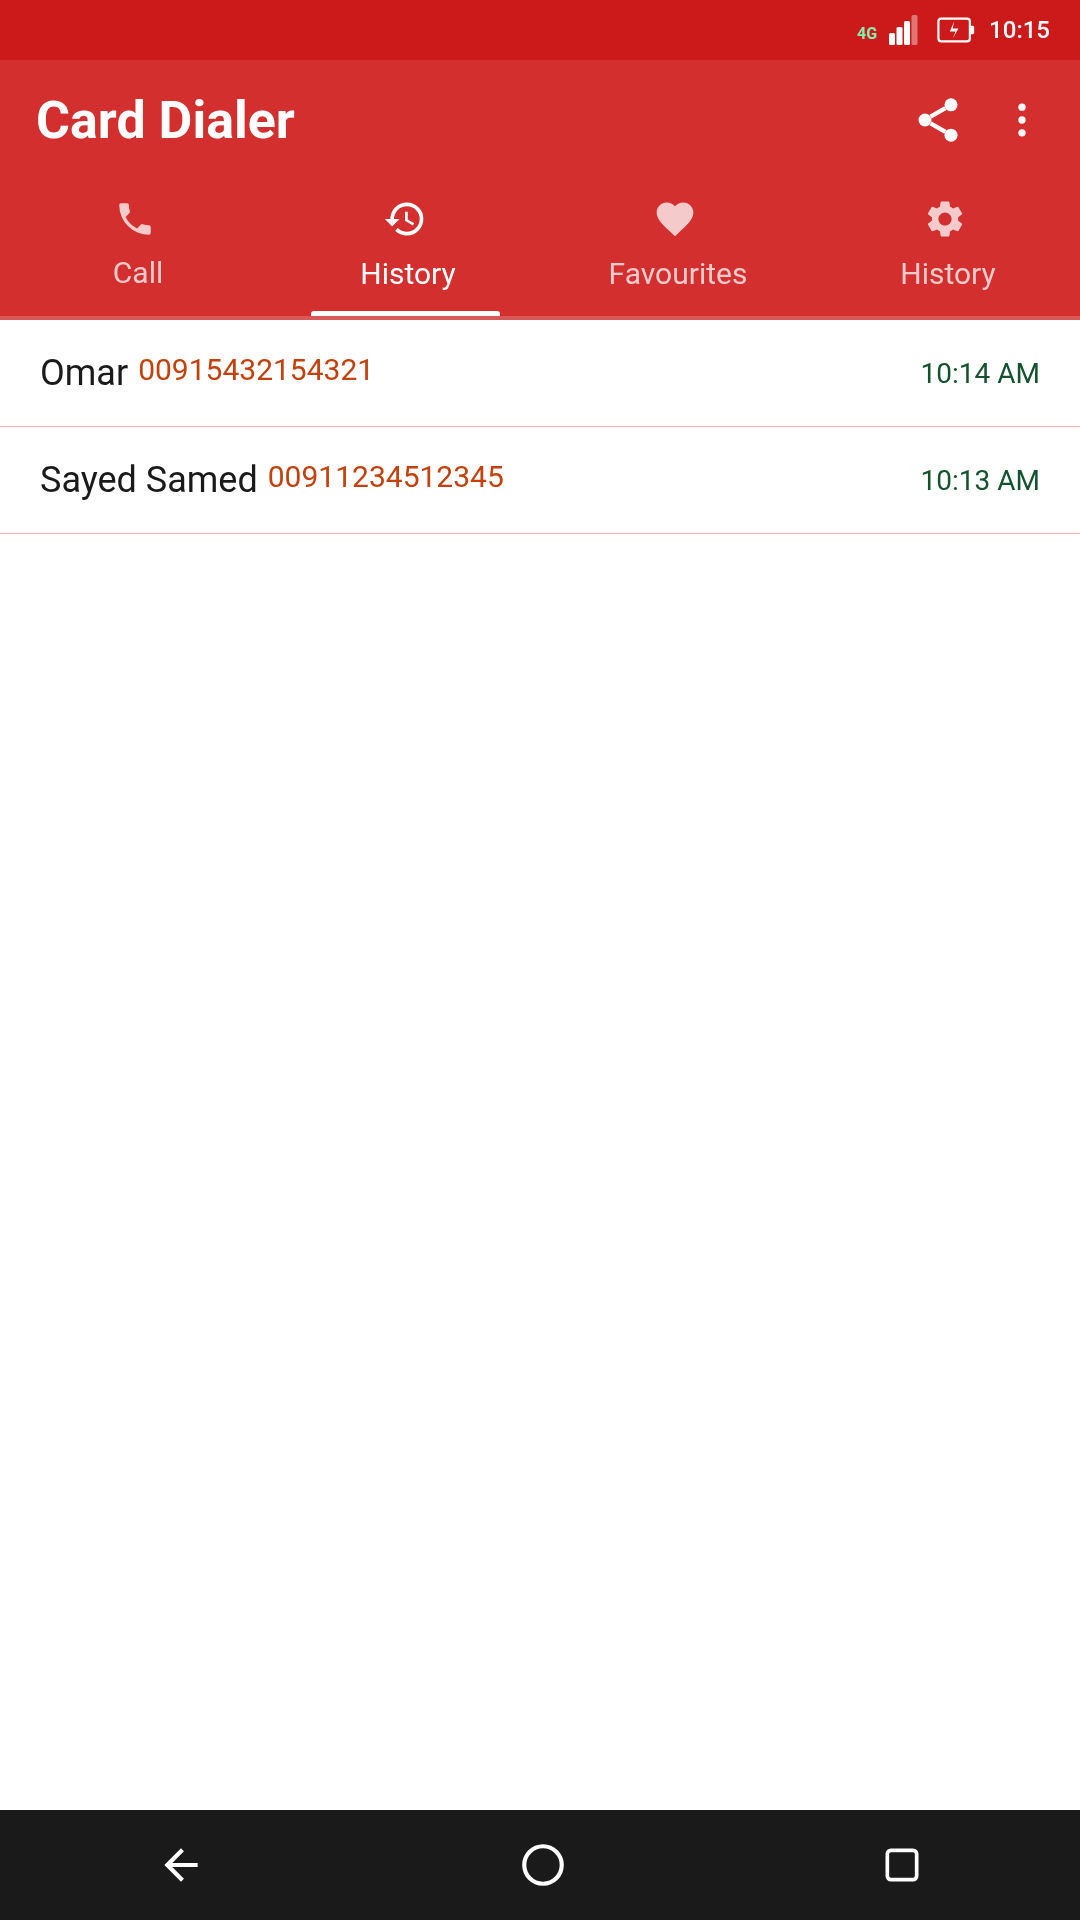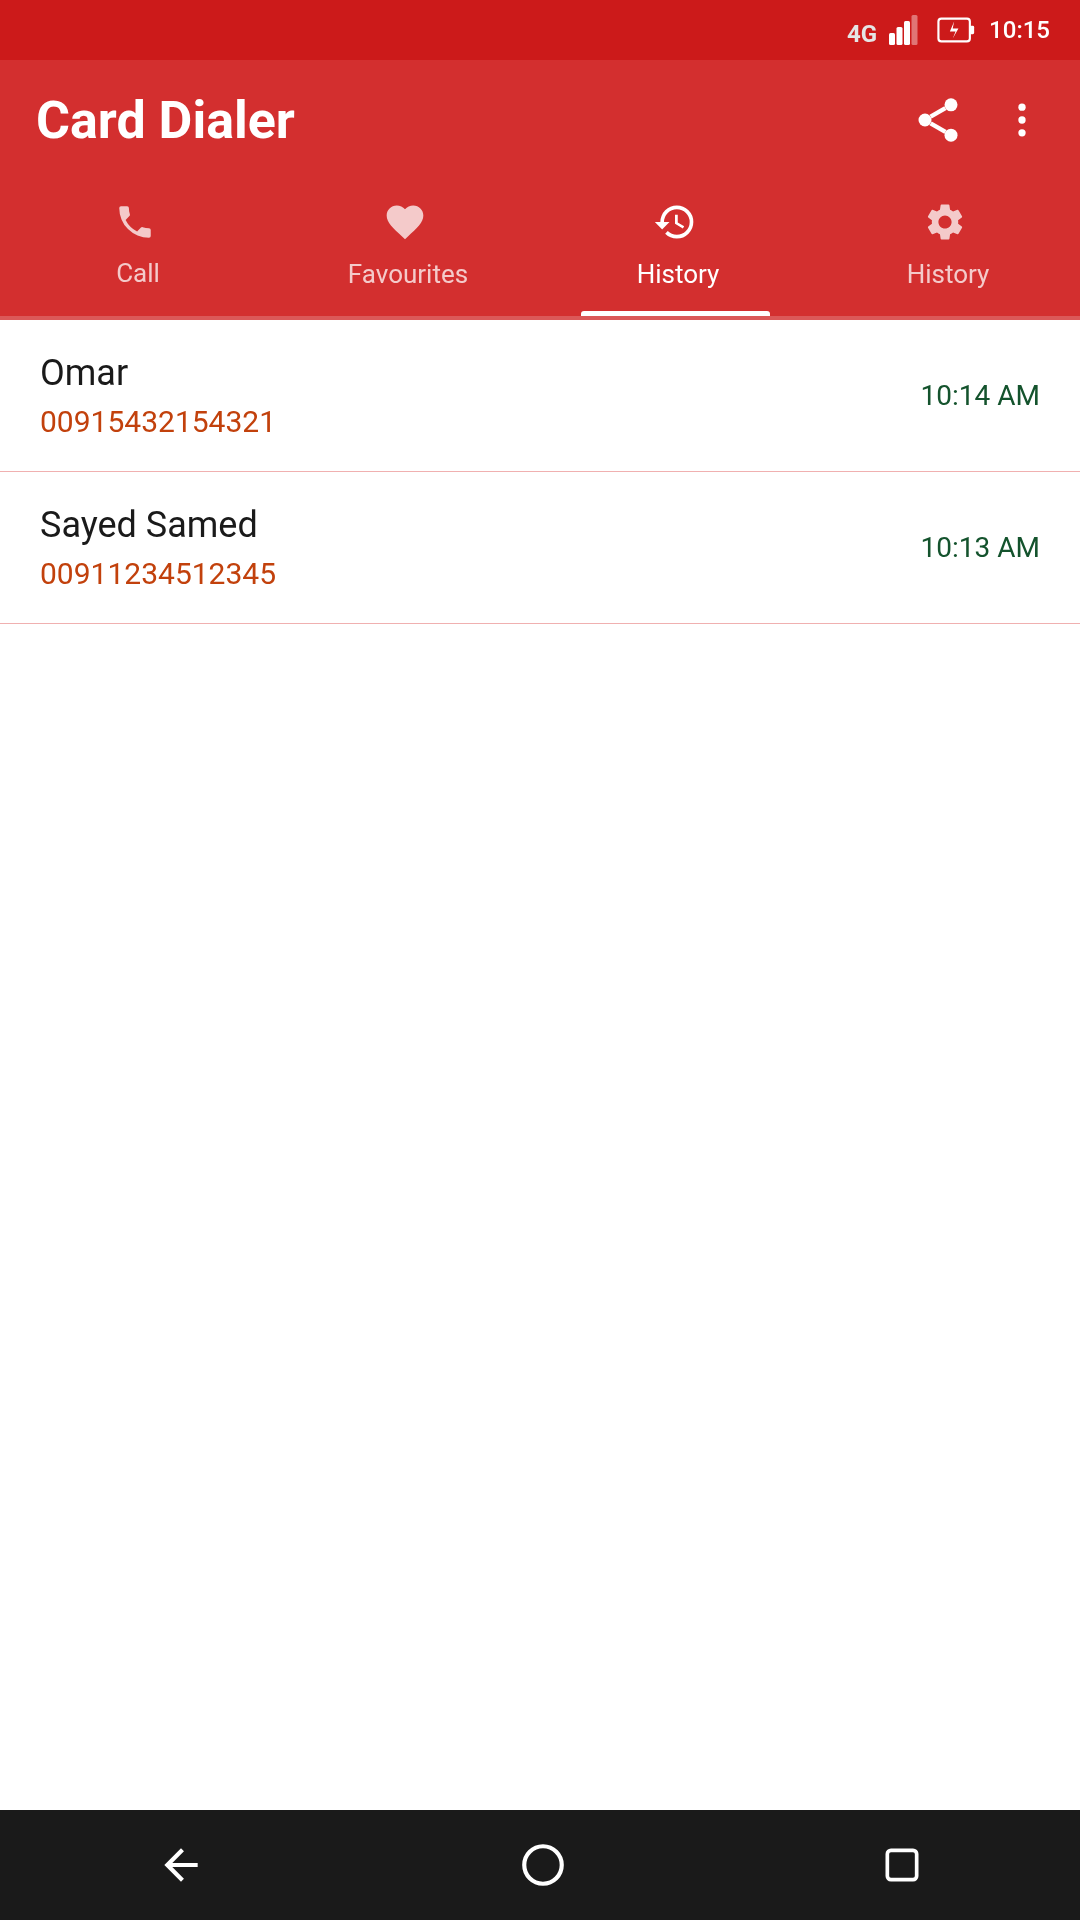--- a/index.html
+++ b/index.html
@@ -26,22 +26,22 @@
       display: flex;
       align-items: center;
       gap: 12px;
     }
     .status-time {
       color: white;
       font-size: 24px;
       font-weight: 500;
     }
     .network-label {
-      color: #e5e5e5;
-      font-size: 24px;
+      color: #86efac;
+      font-size: 16px;
       font-weight: bold;
       margin-top: 7px;
     }
 
     
     .app-bar {
       background: #d32f2f;
       height: 120px;
       display: flex;
       align-items: center;
@@ -96,41 +96,41 @@
       right: 15%;
       height: 5px;
       background: white;
       border-radius: 3px 3px 0 0;
     }
     .tab-icon {
       font-size: 42px;
       line-height: 1;
     }
     .tab-label {
-      font-size: 26px;
+      font-size: 30px;
       font-weight: 400;
       margin-left: 6px;
     }
 
     
     .history-list {
       background: white;
       flex: 1;
     }
     .history-item {
       display: flex;
       align-items: center;
       justify-content: space-between;
       padding: 32px 40px;
       border-bottom: 1px solid #f0b0b0;
       cursor: pointer;
     }
     .history-item-left {
       display: flex;
-      flex-direction: column;
+      flex-direction: row;
       gap: 10px;
     }
     .contact-name {
       font-size: 36px;
       color: #1a1a1a;
       font-weight: 400;
     }
     .contact-number {
       font-size: 30px;
       color: #c2410c;
@@ -214,36 +214,36 @@
 
   <div class="tab-item">
     <span class="tab-icon">
       <svg width="42" height="42" viewBox="0 0 24 24" fill="rgba(255,255,255,0.75)">
         <path d="M6.62 10.79a15.05 15.05 0 006.59 6.59l2.2-2.2a1 1 0 011.02-.24 11.36 11.36 0 003.56.57 1 1 0 011 1V20a1 1 0 01-1 1A17 17 0 013 4a1 1 0 011-1h3.5a1 1 0 011 1c0 1.25.2 2.45.57 3.56a1 1 0 01-.25 1.03l-2.2 2.2z"></path>
       </svg>
     </span>
     <span class="tab-label">Call</span>
   </div>
 
+  <div class="tab-item active">
+    <span class="tab-icon">
+      <svg width="44" height="44" viewBox="0 0 24 24" fill="white">
+        <path d="M13 3a9 9 0 00-9 9H1l3.89 3.89.07.14L9 12H6a7 7 0 117 7c-1.93 0-3.68-.79-4.95-2.05l-1.42 1.42A8.96 8.96 0 0013 21a9 9 0 000-18zm-1 5v5l4.28 2.54.72-1.21-3.5-2.08V8H12z"></path>
+      </svg>
+    </span>
+    <span class="tab-label">History</span>
+  </div>
+
   <div class="tab-item">
     <span class="tab-icon">
       <svg width="44" height="44" viewBox="0 0 24 24" fill="rgba(255,255,255,0.75)">
         <path d="M12 21.35l-1.45-1.32C5.4 15.36 2 12.28 2 8.5 2 5.42 4.42 3 7.5 3c1.74 0 3.41.81 4.5 2.09C13.09 3.81 14.76 3 16.5 3 19.58 3 22 5.42 22 8.5c0 3.78-3.4 6.86-8.55 11.54L12 21.35z"></path>
       </svg>
     </span>
     <span class="tab-label">Favourites</span>
-  </div>
-
-  <div class="tab-item active">
-    <span class="tab-icon">
-      <svg width="44" height="44" viewBox="0 0 24 24" fill="white">
-        <path d="M13 3a9 9 0 00-9 9H1l3.89 3.89.07.14L9 12H6a7 7 0 117 7c-1.93 0-3.68-.79-4.95-2.05l-1.42 1.42A8.96 8.96 0 0013 21a9 9 0 000-18zm-1 5v5l4.28 2.54.72-1.21-3.5-2.08V8H12z"></path>
-      </svg>
-    </span>
-    <span class="tab-label">History</span>
   </div>
 
   <div class="tab-item">
     <span class="tab-icon">
       <svg width="44" height="44" viewBox="0 0 24 24" fill="rgba(255,255,255,0.75)">
         <path d="M19.14 12.94c.04-.3.06-.61.06-.94s-.02-.64-.07-.94l2.03-1.58a.49.49 0 00.12-.61l-1.92-3.32a.49.49 0 00-.59-.22l-2.39.96a7.04 7.04 0 00-1.62-.94l-.36-2.54a.484.484 0 00-.48-.41h-3.84c-.24 0-.43.17-.47.41l-.36 2.54c-.59.24-1.13.57-1.62.94l-2.39-.96a.49.49 0 00-.59.22L2.74 8.87a.48.48 0 00.12.61l2.03 1.58c-.05.3-.07.62-.07.94s.02.64.07.94l-2.03 1.58a.49.49 0 00-.12.61l1.92 3.32c.12.22.37.29.59.22l2.39-.96c.5.37 1.04.7 1.62.94l.36 2.54c.05.24.24.41.48.41h3.84c.24 0 .44-.17.47-.41l.36-2.54c.59-.24 1.13-.57 1.62-.94l2.39.96c.22.08.47 0 .59-.22l1.92-3.32a.48.48 0 00-.12-.61l-2.01-1.58zM12 15.6c-1.98 0-3.6-1.62-3.6-3.6s1.62-3.6 3.6-3.6 3.6 1.62 3.6 3.6-1.62 3.6-3.6 3.6z"></path>
       </svg>
     </span>
     <span class="tab-label">History</span>
   </div>

